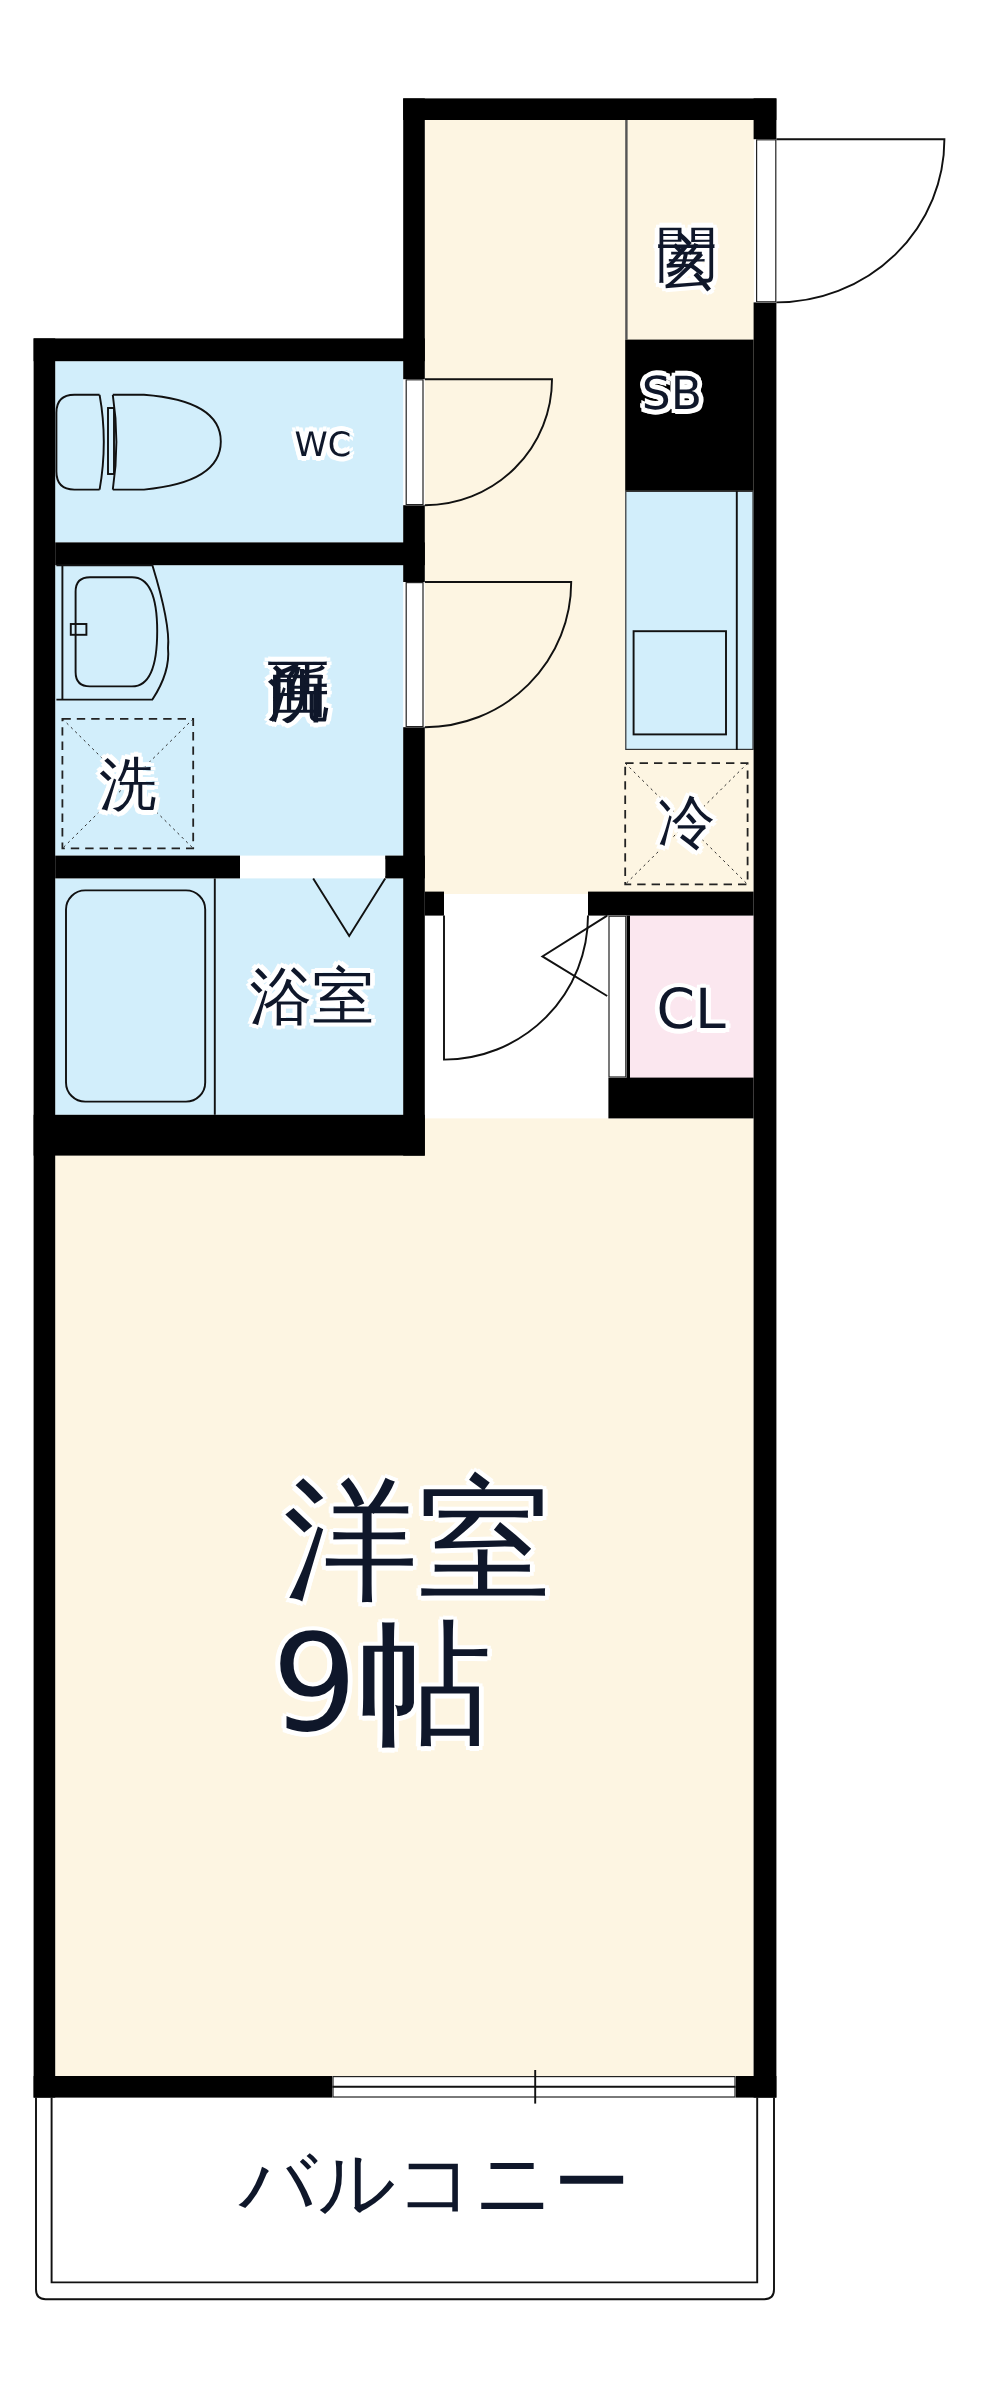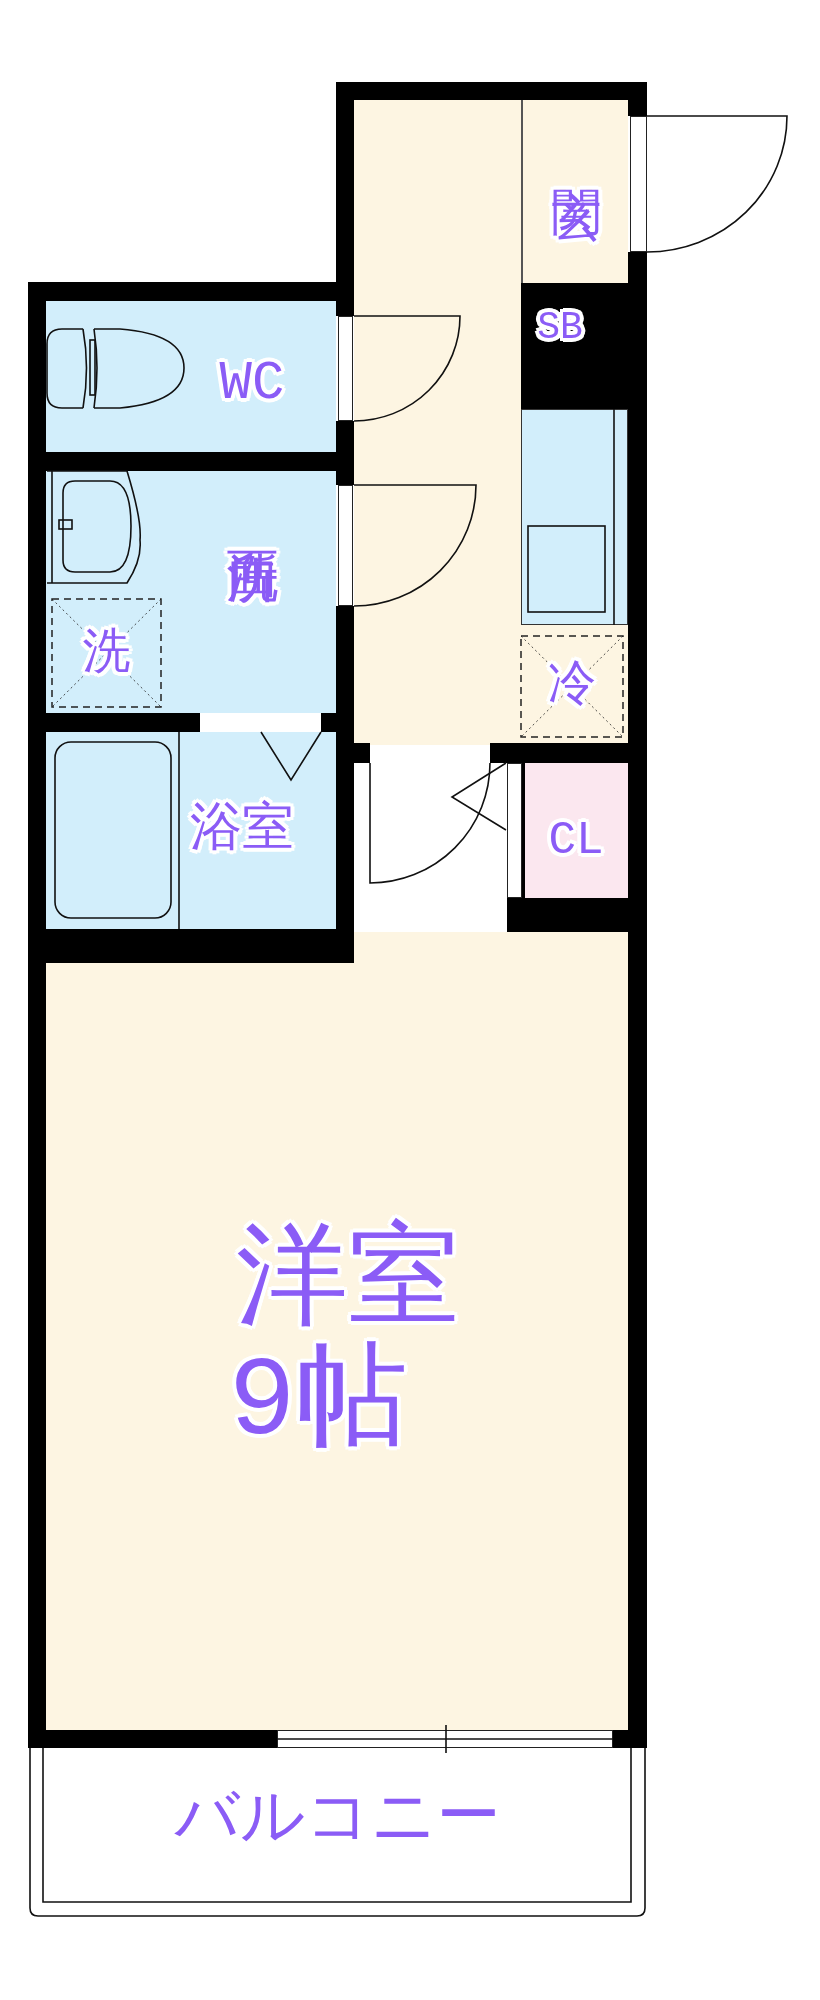--- a/index.html
+++ b/index.html
@@ -7,29 +7,28 @@
          font-family: "DejaVu Sans", "Liberation Sans", sans-serif; }
   .abs { position: absolute; box-sizing: border-box; }
   .wall { background: #000000; }
   .floor-cream { background: #fdf5e2; }
   .floor-blue { background: #d2eefb; }
   .floor-pink { background: #fbe7ef; }
   .white { background: #ffffff; }
   .line-box { border: 2px solid #222; }
   svg.overlay { position: absolute; left: 0; top: 0; pointer-events: none; }
   .label {
-    position: absolute; color: #8b5cf6; font-weight: normal; line-height: 1;
+    position: absolute; color: #0f172a; font-weight: normal; line-height: 1;
     white-space: nowrap; text-align: center;
     text-shadow:
       -3px -3px 0 #fff, 3px -3px 0 #fff, -3px 3px 0 #fff, 3px 3px 0 #fff,
       0 -4px 0 #fff, 0 4px 0 #fff, -4px 0 0 #fff, 4px 0 0 #fff;
-    font-family: Liberation Mono, monospace;
   }
   .label.vertical { writing-mode: vertical-rl; text-orientation: upright; letter-spacing: 0; }
-  .label.plain { text-shadow: none; }
+  .label.plain { text-shadow: none; text-align: right; }
 </style>
 </head>
 <body>
 
 <div class="abs floor-cream" style="left:354px;top:100px;width:274px;height:645px;"></div>
 
 <div class="abs floor-cream" style="left:521px;top:100px;width:107px;height:183px;border-left:2px solid #555;"></div>
 
 <div class="abs floor-blue" style="left:46px;top:301px;width:290px;height:151px;"></div>
 
@@ -137,21 +136,21 @@
     <line x1="521" y1="636" x2="623" y2="737"></line>
     <line x1="623" y1="636" x2="521" y2="737"></line>
   </g>
 </svg>
 
 <div class="abs floor-blue" style="left:522px;top:637px;width:100px;height:99px;z-index:-1;"></div>
 <div class="abs floor-cream" style="left:521px;top:625px;width:107px;height:118px;z-index:-2;"></div>
 
 <div class="label vertical" style="left:548px;top:150px;font-size:50px;">玄関</div>
 <div class="label" style="left:522px;top:309px;width:76px;font-size:38px;">SB</div>
-<div class="label" style="left:207px;top:357px;width:90px;font-size:54px;">WC</div>
+<div class="label" style="left:224px;top:357px;width:90px;font-size:28px;">WC</div>
 <div class="label vertical" style="left:222px;top:510px;font-size:52px;">洗面所</div>
 <div class="label" style="left:52px;top:630px;width:109px;font-size:48px;">洗</div>
-<div class="label" style="left:167px;top:805px;width:150px;font-size:52px;">浴室</div>
+<div class="label" style="left:185px;top:805px;width:150px;font-size:52px;">浴室</div>
 <div class="label" style="left:521px;top:662px;width:102px;font-size:48px;">冷</div>
 <div class="label" style="left:524px;top:818px;width:104px;font-size:46px;">CL</div>
 <div class="label" style="left:198px;top:1228px;width:300px;font-size:112px;">洋室</div>
 <div class="label" style="left:168px;top:1348px;width:300px;font-size:112px;">9帖</div>
 <div class="label plain" style="left:150px;top:1788px;width:375px;font-size:64px;">バルコニー</div>
 
 </body></html>

